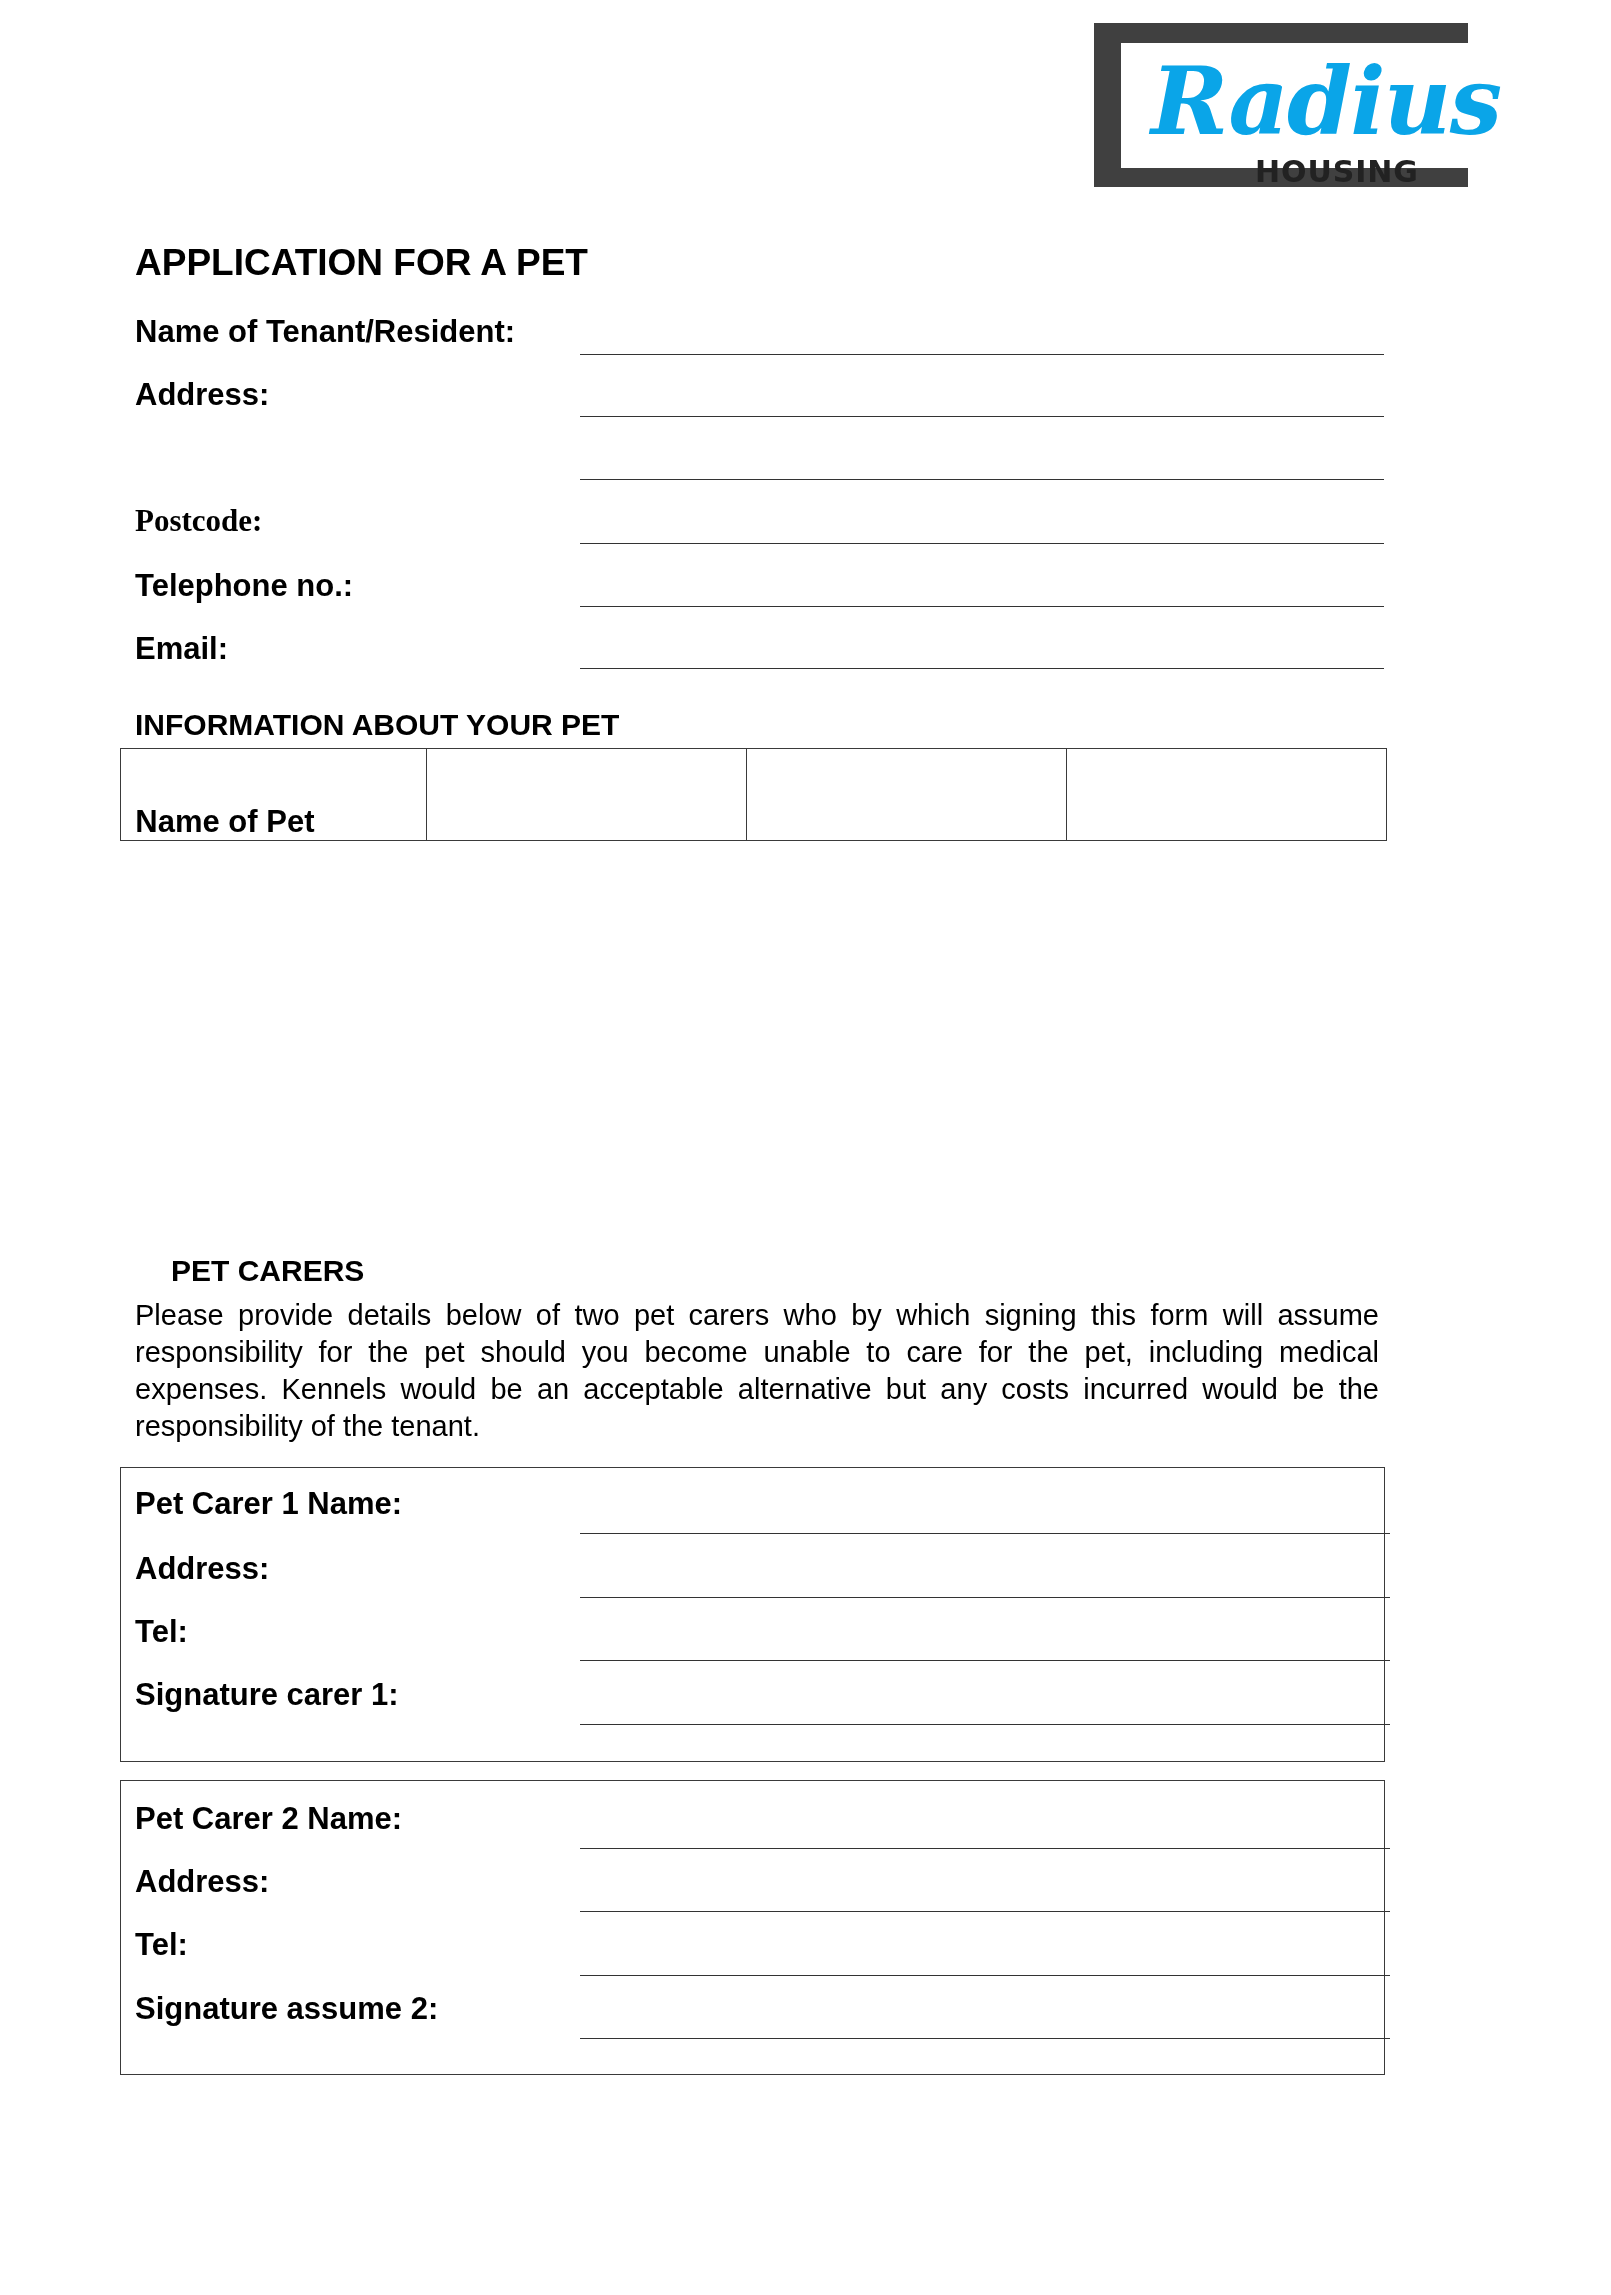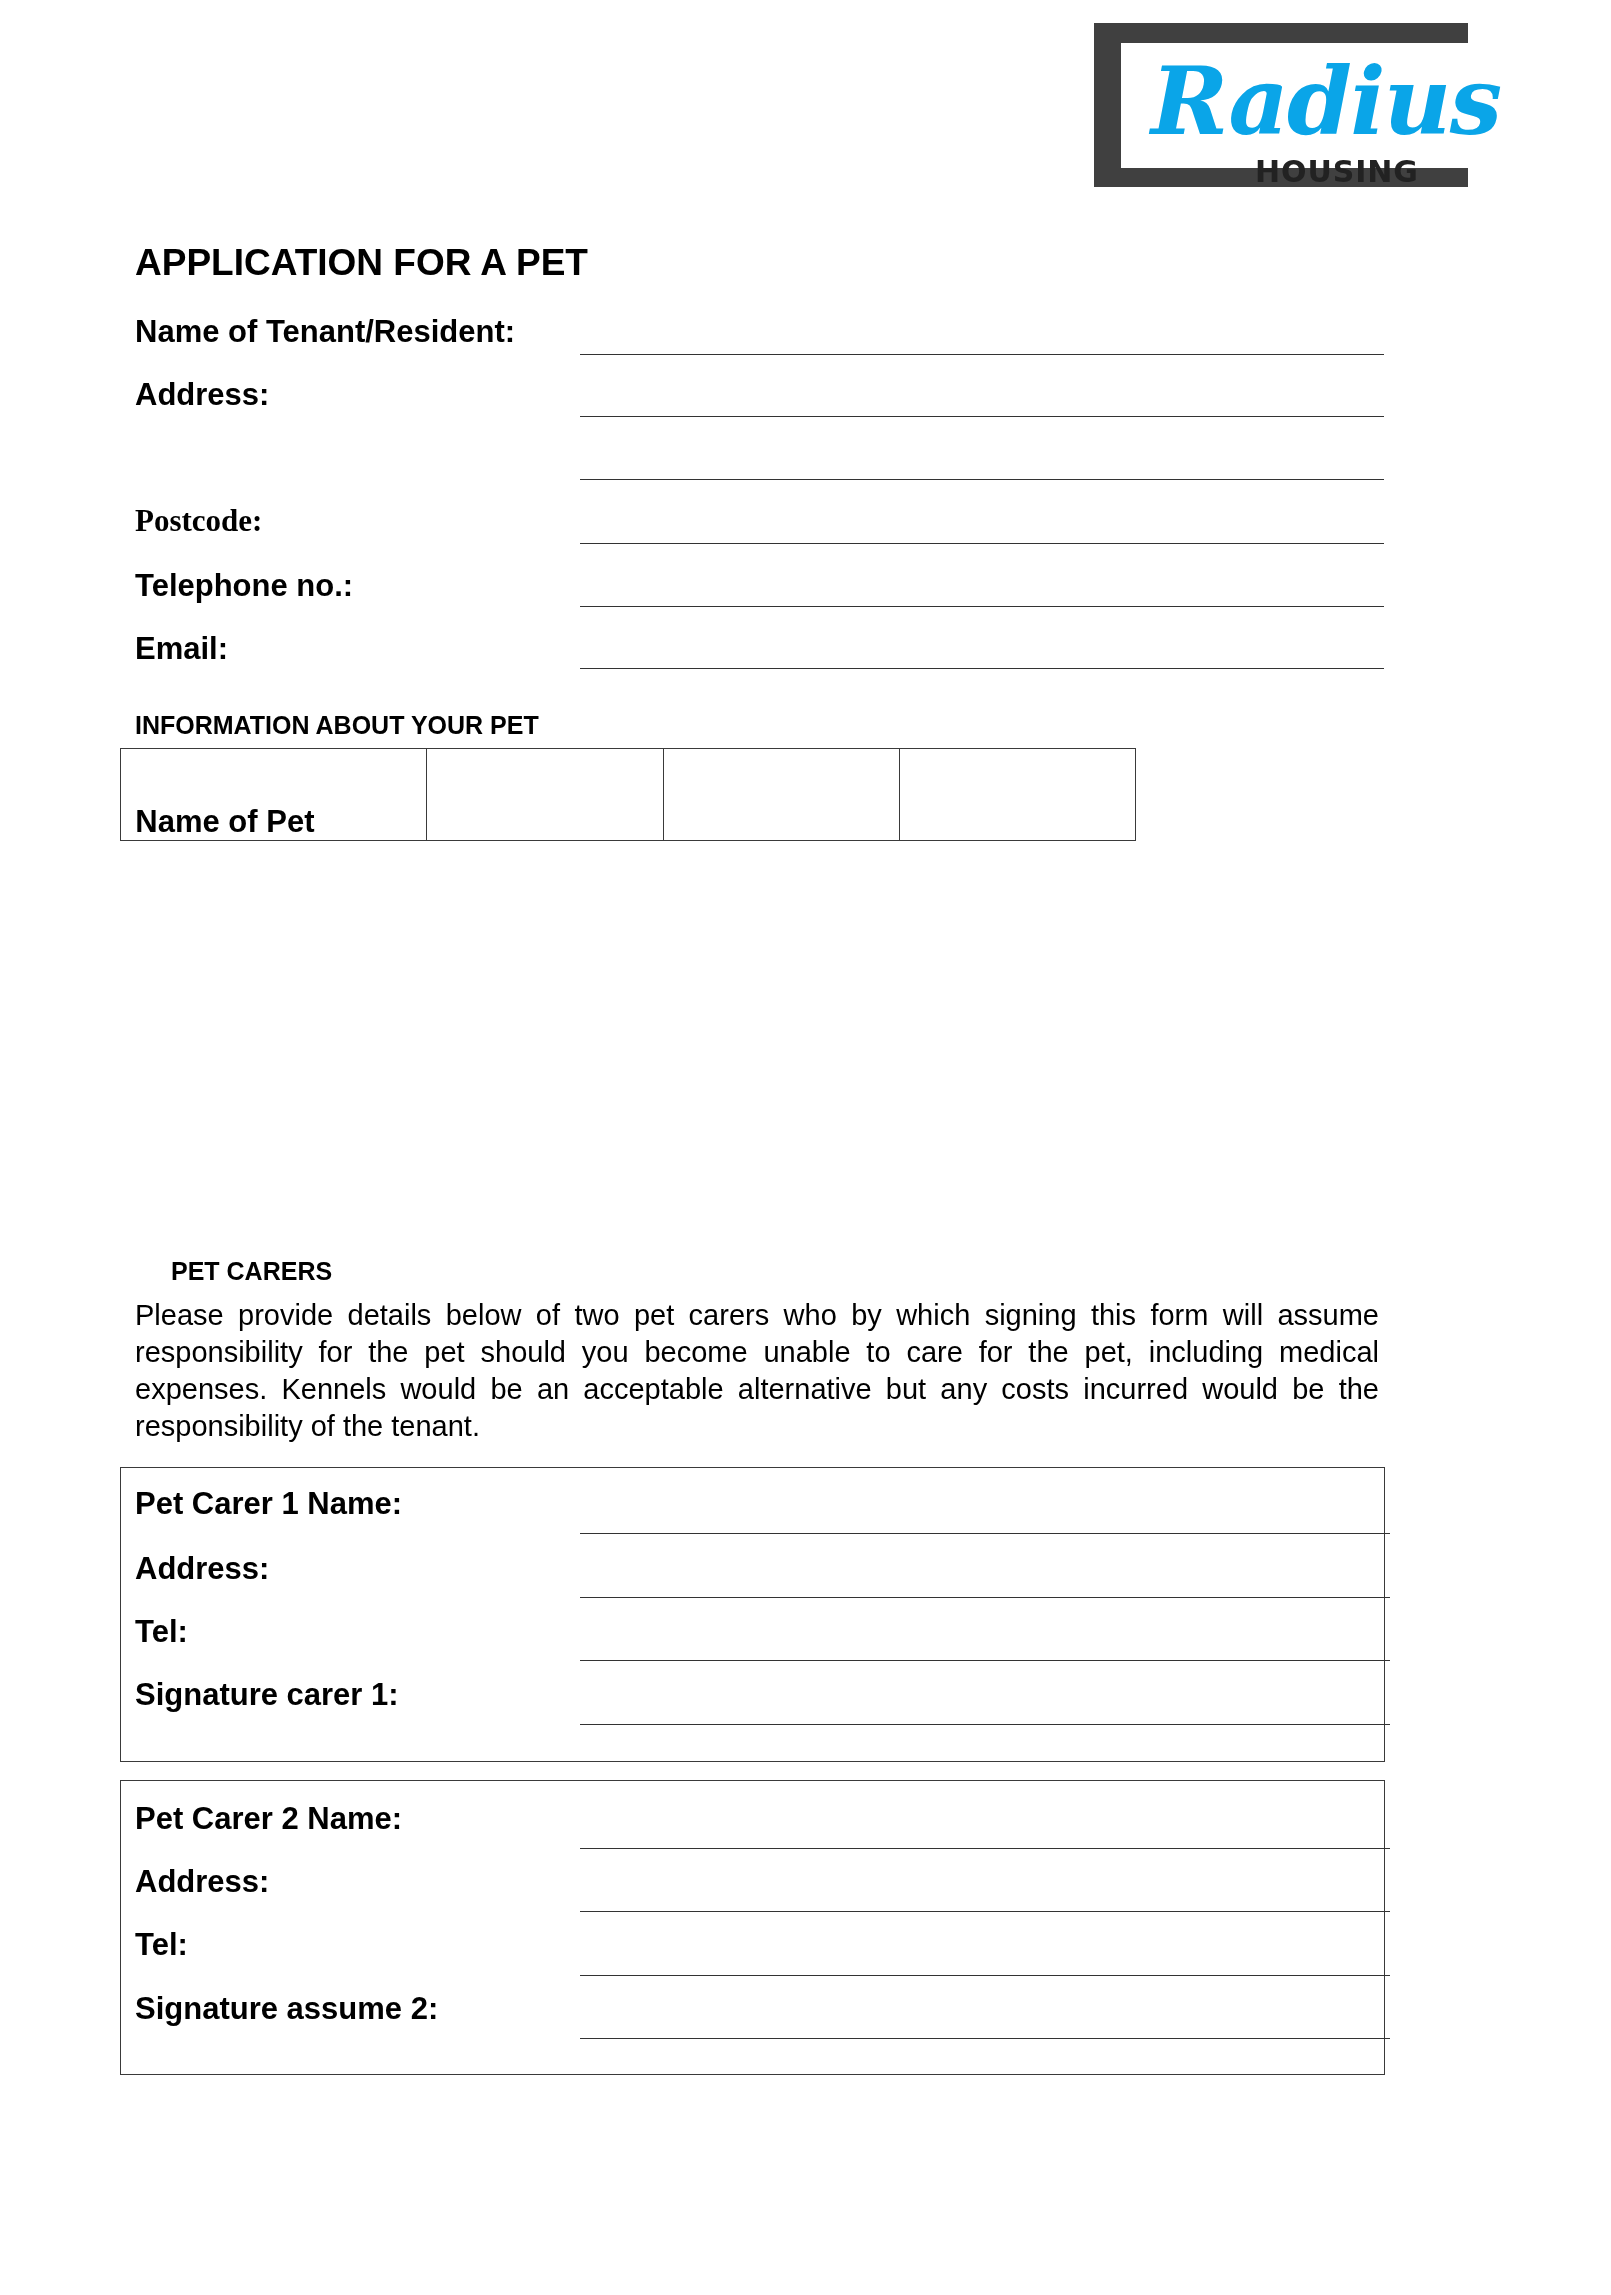--- a/index.html
+++ b/index.html
@@ -21,24 +21,24 @@
     font-size: 93px; line-height: 93px; letter-spacing: -1.8px;
   }
   .logo-sub {
     position: absolute; left: 134px; top: 114px;
     font-family: "DejaVu Sans", sans-serif; font-weight: bold;
     font-size: 30px; line-height: 30px; color: #222; letter-spacing: 0.9px;
   }
   .title { left: 135px; top: 241px; font-size: 37px; font-weight: bold; line-height: 43px; white-space: nowrap; }
   .label { font-size: 31px; font-weight: bold; line-height: 36px; white-space: nowrap; }
   .fill-line { position: absolute; height: 0; border-top: 1.8px solid #333; }
-  .section-heading { font-size: 25px; font-weight: bold; line-height: 36px; white-space: nowrap; }
+  .section-heading { font-size: 30px; font-weight: bold; line-height: 36px; white-space: nowrap; }
   
   table.pet {
-    position: absolute; left: 120px; top: 748px; width: 1016px;
+    position: absolute; left: 120px; top: 748px; width: 1267px;
     border-collapse: collapse; table-layout: fixed;
   }
   table.pet td {
     border: 1.8px solid #3a3a3a; height: 91px; padding: 0 0 0 14.3px;
     vertical-align: bottom; font-size: 31px; font-weight: bold; line-height: 37px;
   }
   table.pet td.c0 { width: 291px; }
   table.pet td.cell { padding: 0; }
   .para {
     left: 135px; top: 1297px; width: 1244px;

